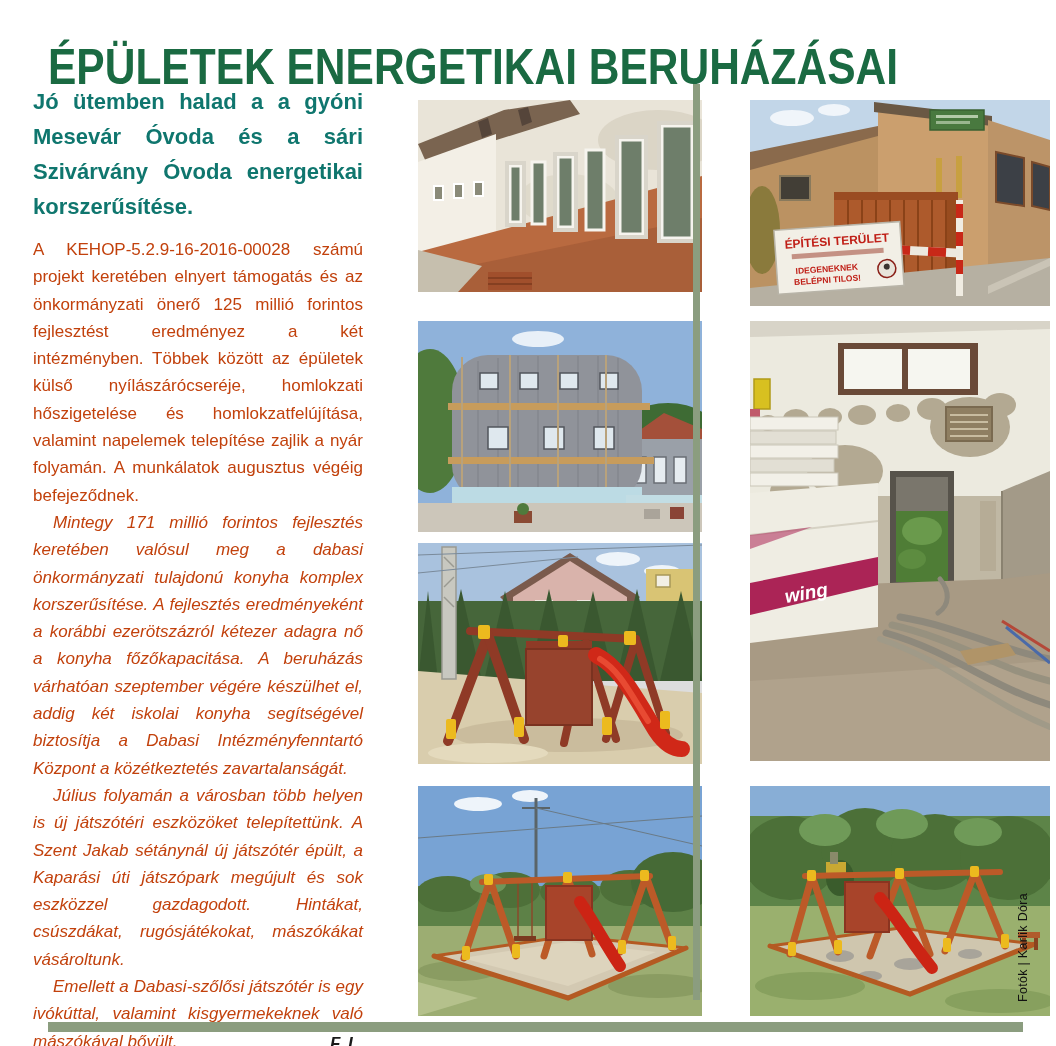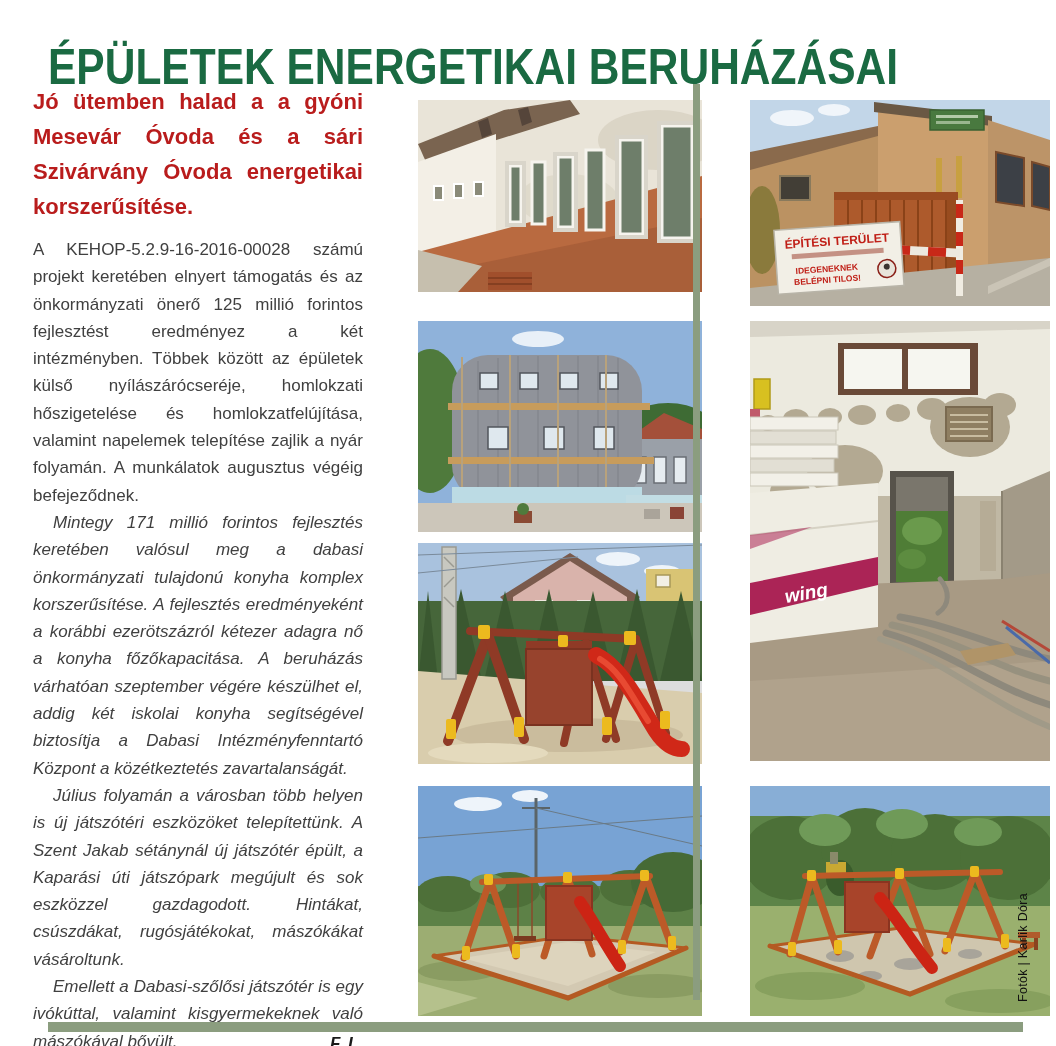--- a/index.html
+++ b/index.html
@@ -9,26 +9,26 @@
   .title{
     position:absolute;left:48px;top:8px;
     font-size:50px;font-weight:bold;color:#1a6a42;
     white-space:nowrap;letter-spacing:0;
     transform:scaleX(0.85);transform-origin:0 0;
     line-height:1.0;
   }
 
   .textcol{position:absolute;left:33px;top:84px;width:330px;}
   .lead{
-    font-size:22px;font-weight:bold;color:#b91c1c;
+    font-size:22px;font-weight:bold;color:#0f766e;
     line-height:35px;text-align:justify;margin:0 0 12px 0;
   }
   .para{
     font-size:17px;line-height:27.3px;text-align:justify;
-    margin:0;color:#404040;
+    margin:0;color:#c2410c;
     hyphens:auto;-webkit-hyphens:auto;
   }
   .para.indent{text-indent:20px;font-style:italic;}
   .para-last-wrap{position:relative;}
   .byline{position:absolute;right:0;bottom:1px;font-style:italic;font-weight:bold;font-size:17px;}
 
   .photo{position:absolute;overflow:hidden;background:#ddd;}
   .photo svg{display:block;width:100%;height:100%;}
 
   #photo1{left:378px;top:84px;width:284px;height:192px;}

